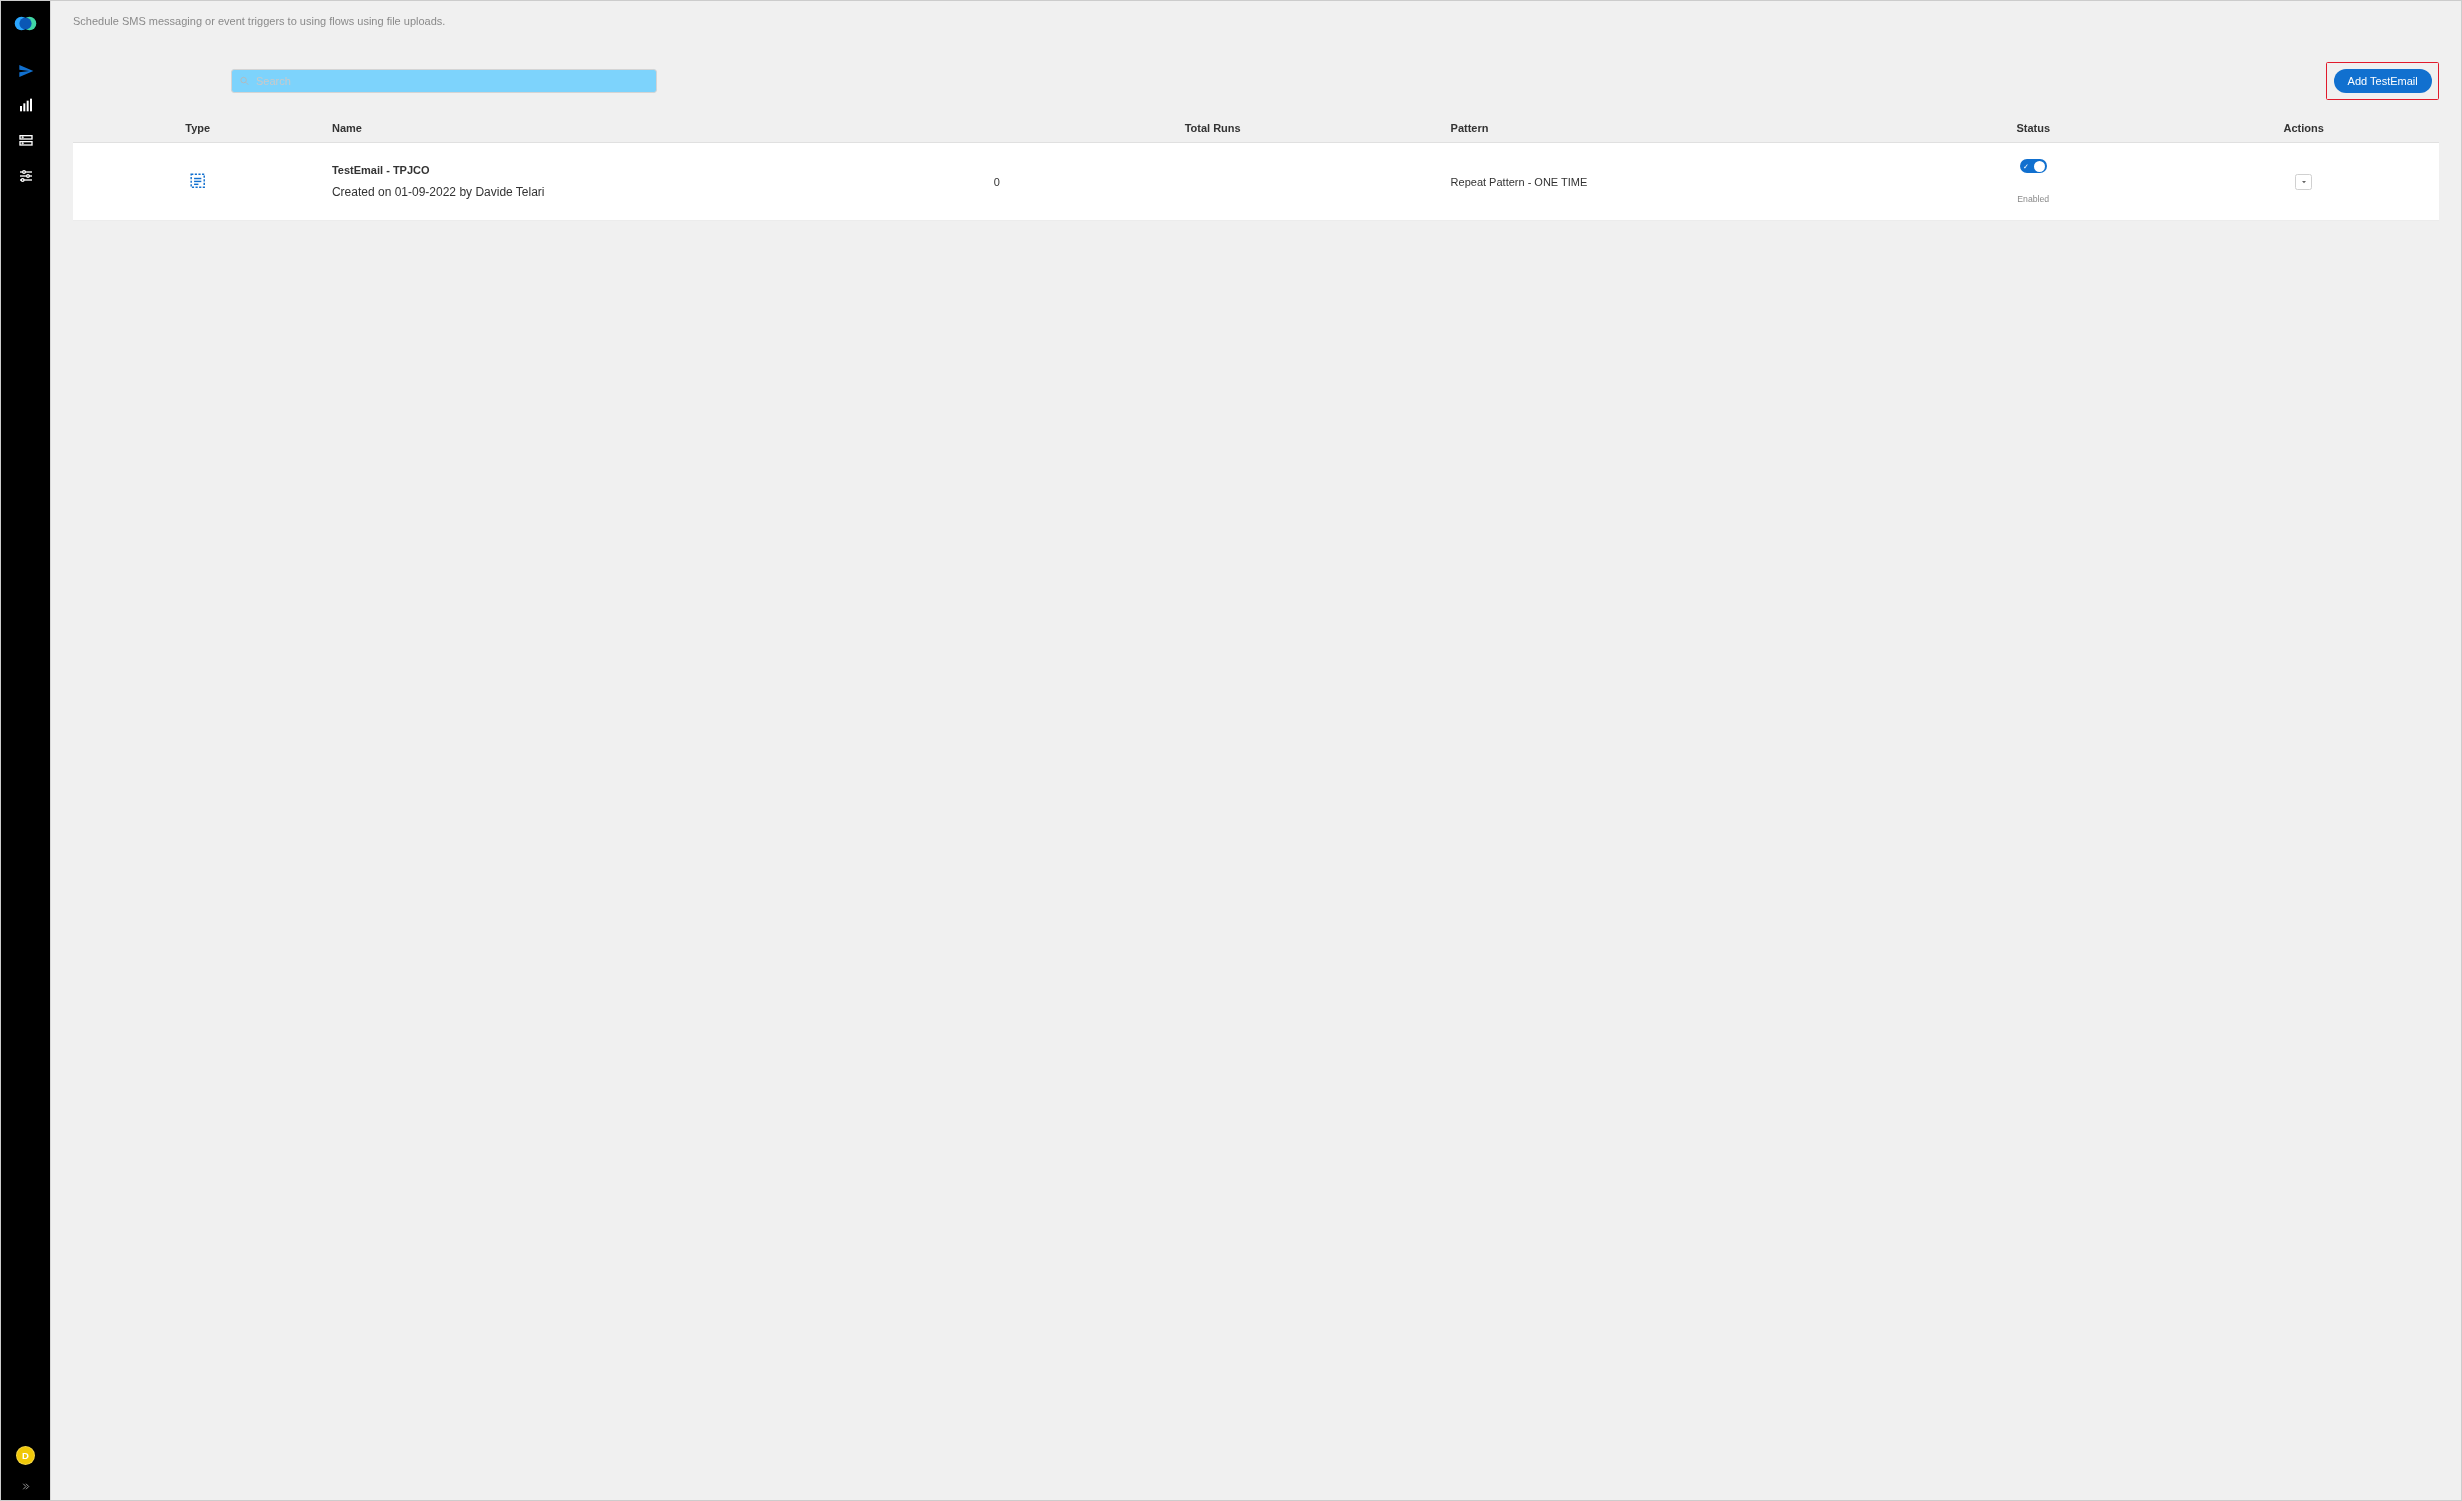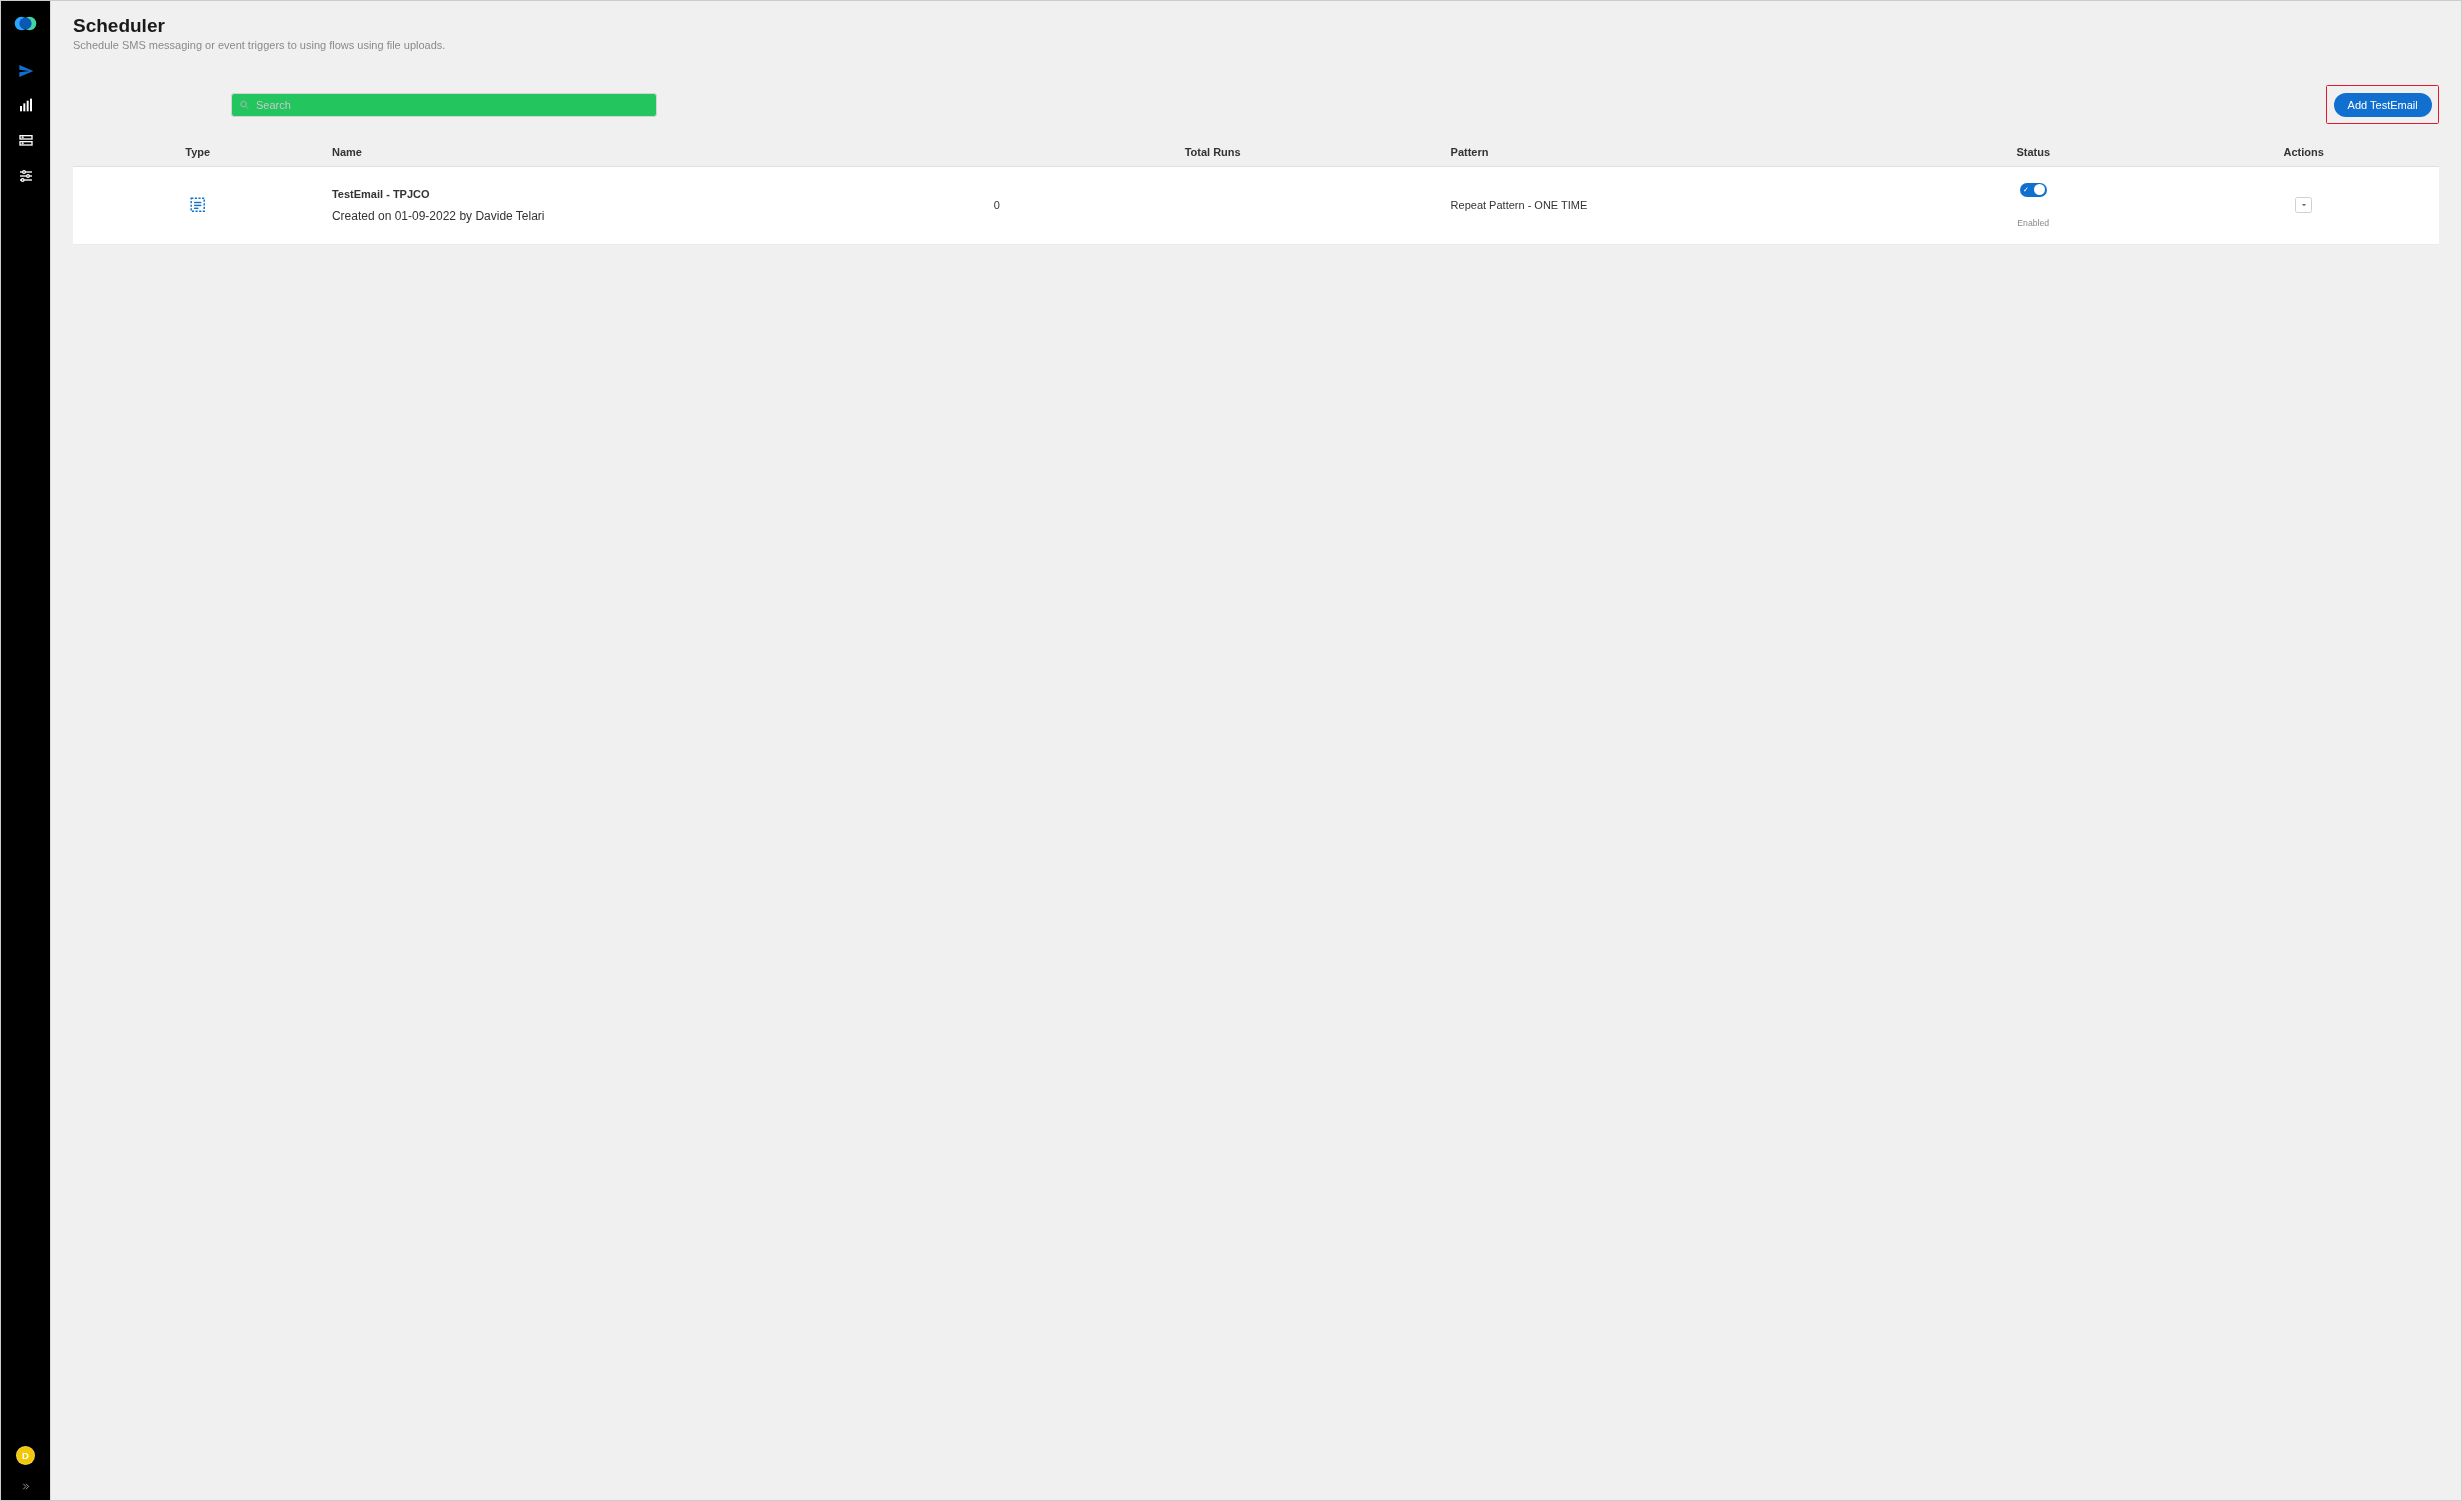--- a/index.html
+++ b/index.html
@@ -114,21 +114,21 @@
     top: 50%;
     transform: translateY(-50%);
     color: #b8b8b8;
     display: flex;
   }
   .search-input {
     width: 100%;
     height: 24px;
     border: 0.8px solid #d4d4d4;
     border-radius: 3.2px;
-    background: #22c55e;
+    background: #7dd3fc;
     padding: 3.2px 8px 3.2px 24px;
     font-size: 11px;
     color: #333;
   }
   .search-input::placeholder { color: #c9c9c9; }
   .toolbar-spacer { flex: 1; }
   .add-btn-highlight {
     border: 1.6px solid #e11a2b;
     padding: 6.3px 6.3px;
     border-radius: 1.6px;
@@ -276,21 +276,20 @@
     <div class="expand-handle">
       <svg viewBox="0 0 24 24" width="11" height="11" fill="none" stroke="currentColor" stroke-width="2">
           <polyline points="7 6 13 12 7 18"></polyline>
           <polyline points="13 6 19 12 13 18"></polyline>
         </svg>
     </div>
   </nav>
 
   <main class="main">
     <div class="page-header">
-      <h1 class="page-title">Scheduler</h1>
       <p class="page-subtitle">Schedule SMS messaging or event triggers to using flows using file uploads.</p>
     </div>
 
     <div class="content-wrap">
 
       <div class="toolbar-row">
         <div class="search-wrap">
           <span class="search-icon-pos">
             <svg viewBox="0 0 24 24" width="11" height="11" fill="none" stroke="currentColor" stroke-width="2">
                 <circle cx="10" cy="10" r="6"></circle>

